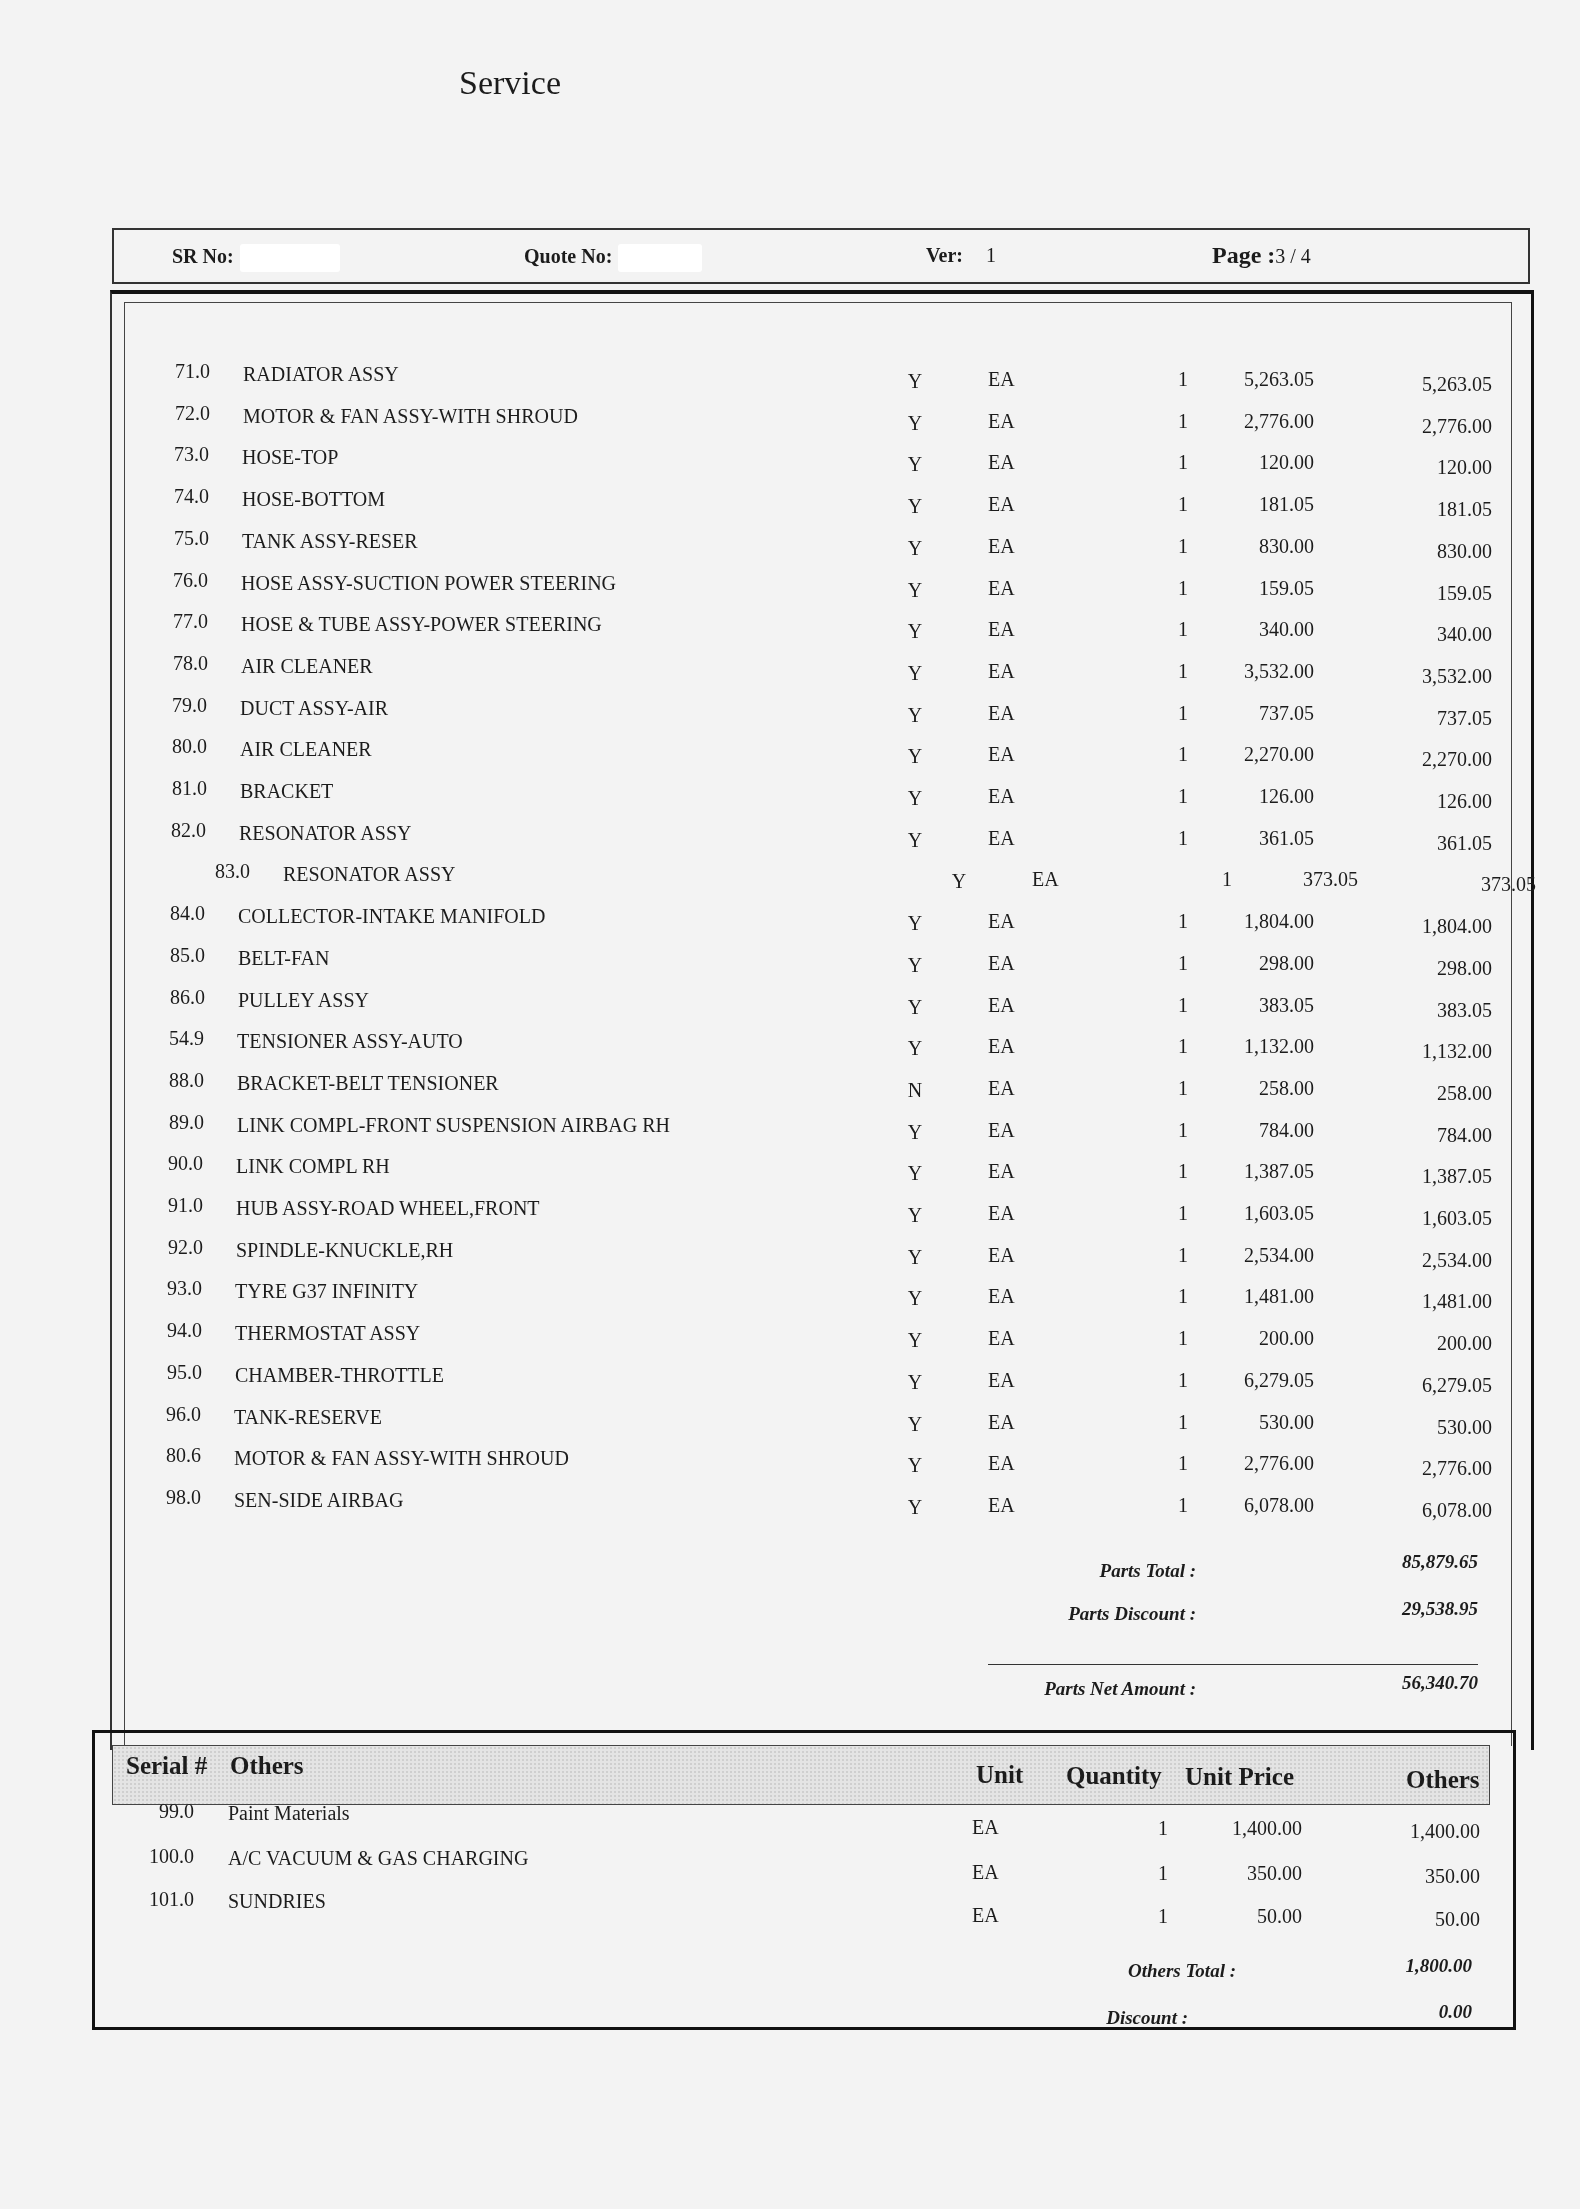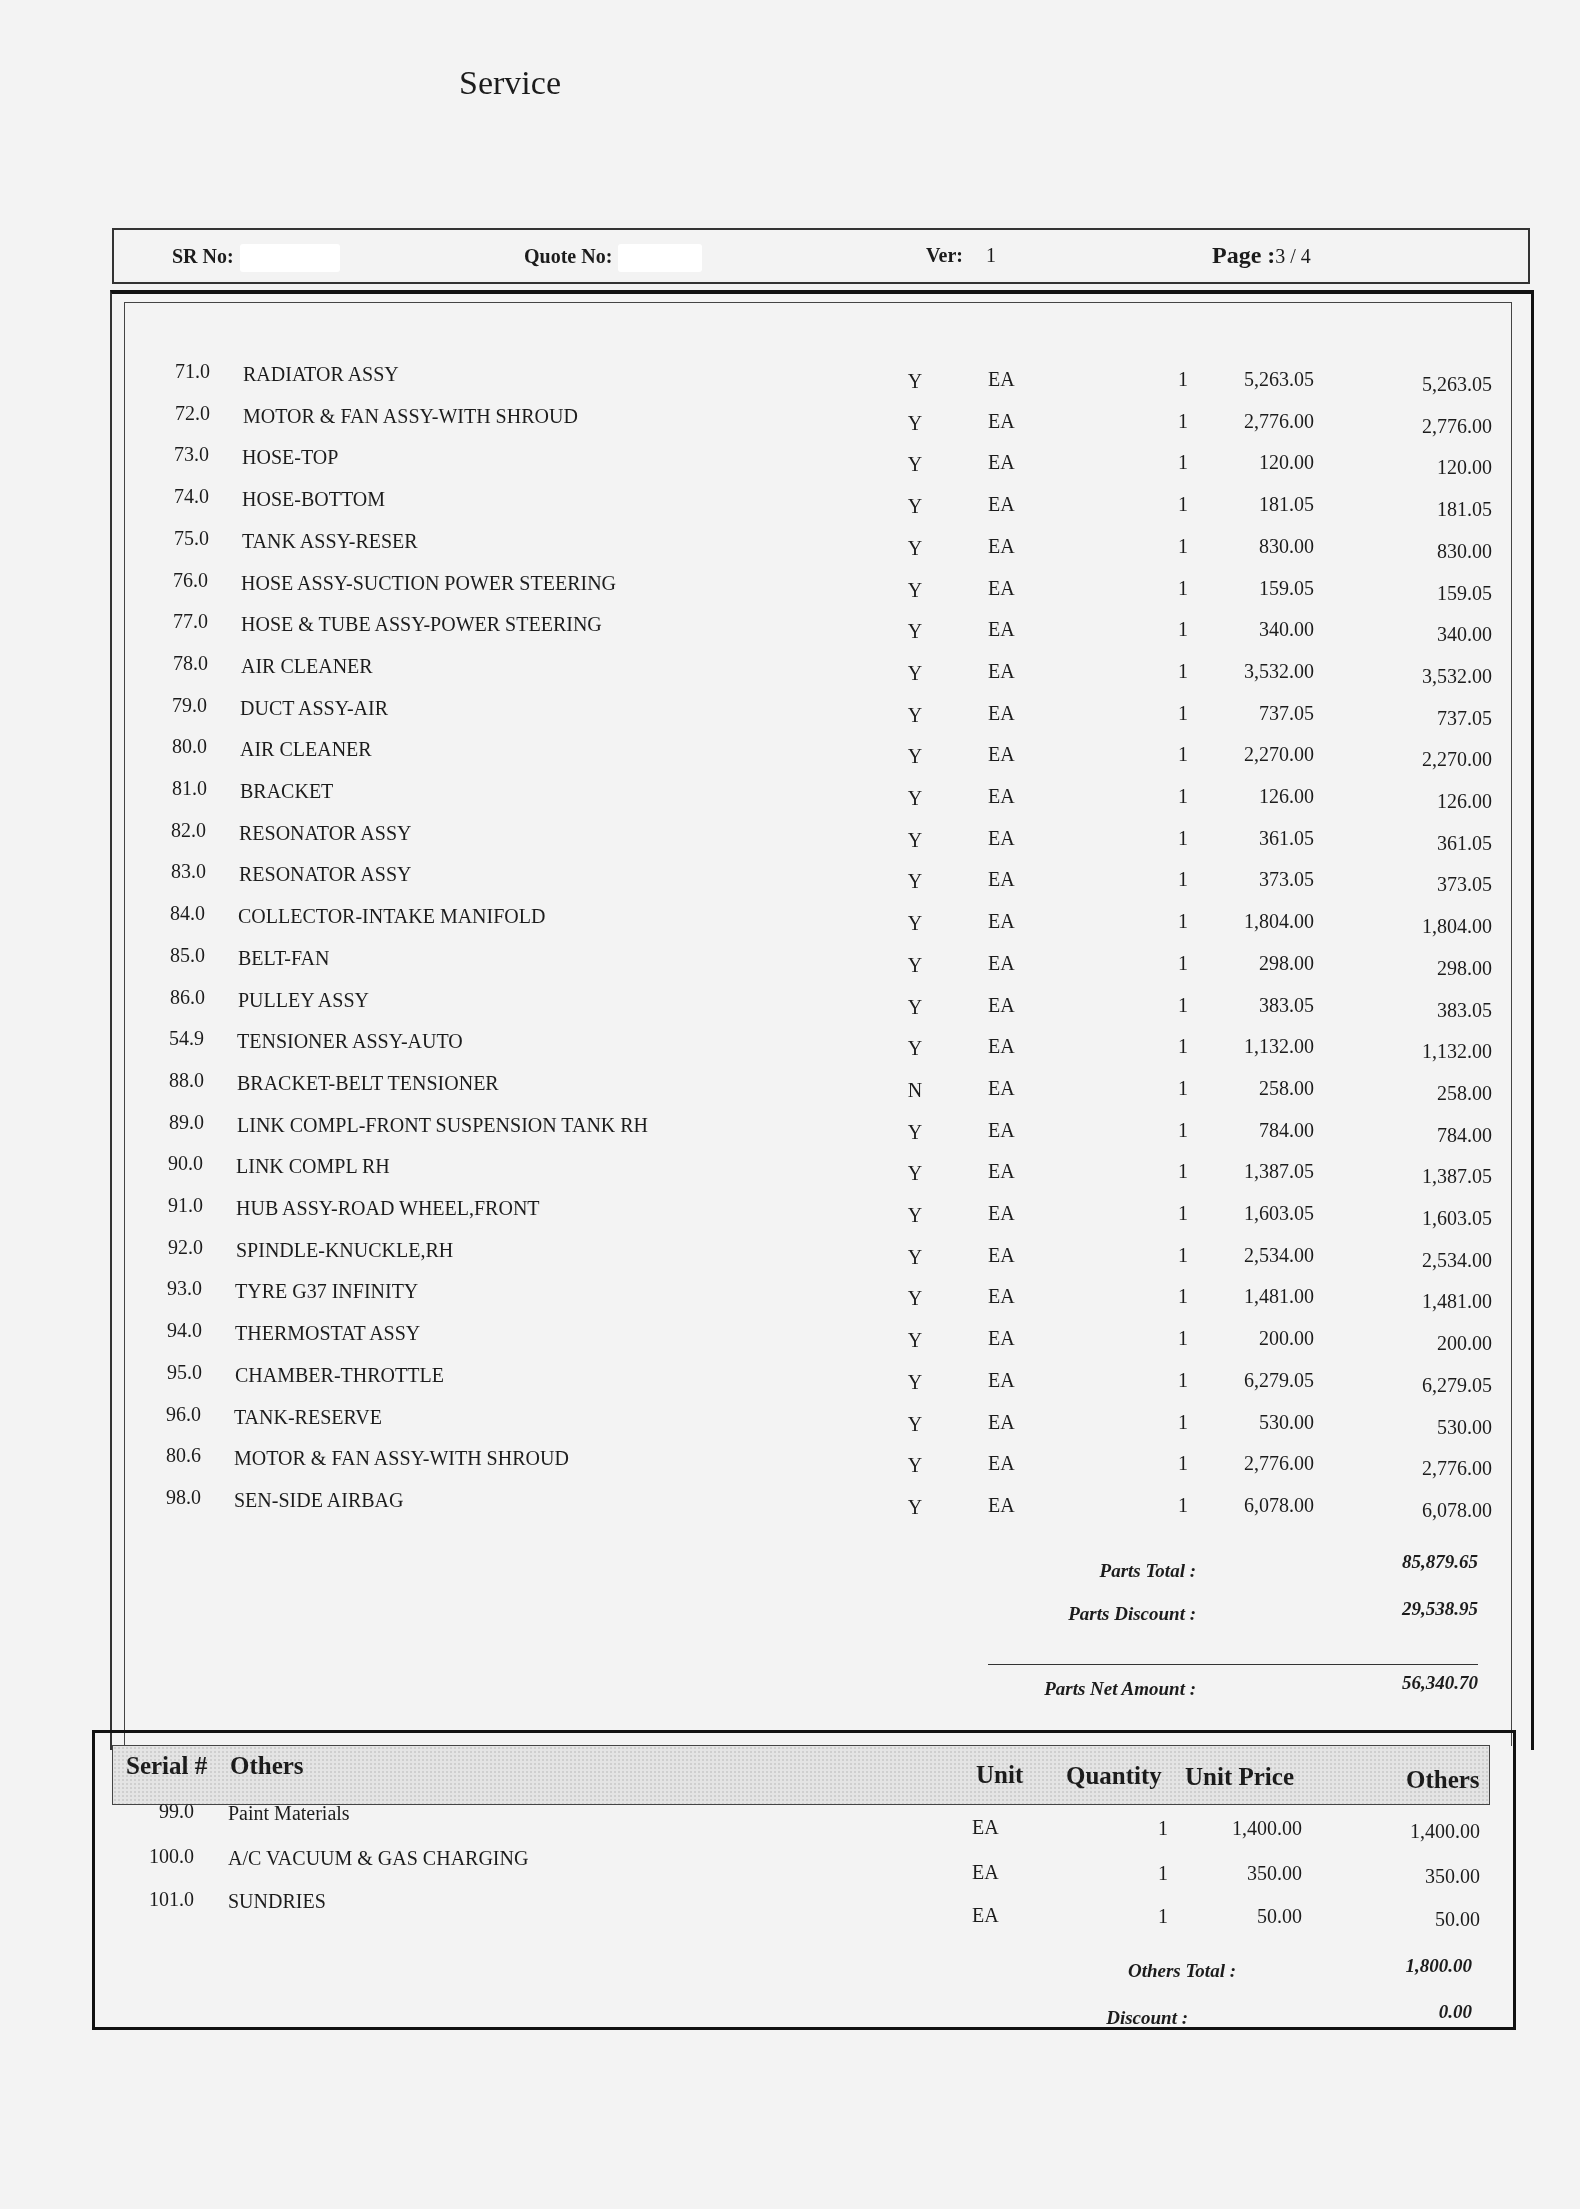--- a/index.html
+++ b/index.html
@@ -190,21 +190,21 @@
     </div>
     <div class="row" style="top: 819px;">
       <span class="c-sn" style="left: 136px; top: 0px;">82.0</span>
       <span class="c-desc" style="left: 239px; top: 3px;">RESONATOR ASSY</span>
       <span class="c-flag" style="left: 900px; top: 10px;">Y</span>
       <span class="c-unit" style="left: 988px; top: 8px;">EA</span>
       <span class="c-qty" style="left: 1158px; top: 8px;">1</span>
       <span class="c-price" style="left: 1184px; top: 8px;">361.05</span>
       <span class="c-value" style="left: 1342px; top: 13px;">361.05</span>
     </div>
-    <div class="row" style="top: 860px;">
+    <div class="row" style="top: 860px; margin-left: 44px;">
       <span class="c-sn" style="left: 136px; top: 0px;">83.0</span>
       <span class="c-desc" style="left: 239px; top: 3px;">RESONATOR ASSY</span>
       <span class="c-flag" style="left: 900px; top: 10px;">Y</span>
       <span class="c-unit" style="left: 988px; top: 8px;">EA</span>
       <span class="c-qty" style="left: 1158px; top: 8px;">1</span>
       <span class="c-price" style="left: 1184px; top: 8px;">373.05</span>
       <span class="c-value" style="left: 1342px; top: 13px;">373.05</span>
     </div>
     <div class="row" style="top: 902px;">
       <span class="c-sn" style="left: 135px; top: 0px;">84.0</span>
@@ -246,21 +246,21 @@
       <span class="c-sn" style="left: 134px; top: 0px;">88.0</span>
       <span class="c-desc" style="left: 237px; top: 3px;">BRACKET-BELT TENSIONER</span>
       <span class="c-flag" style="left: 900px; top: 10px;">N</span>
       <span class="c-unit" style="left: 988px; top: 8px;">EA</span>
       <span class="c-qty" style="left: 1158px; top: 8px;">1</span>
       <span class="c-price" style="left: 1184px; top: 8px;">258.00</span>
       <span class="c-value" style="left: 1342px; top: 13px;">258.00</span>
     </div>
     <div class="row" style="top: 1111px;">
       <span class="c-sn" style="left: 134px; top: 0px;">89.0</span>
-      <span class="c-desc" style="left: 237px; top: 3px;">LINK COMPL-FRONT SUSPENSION TANK RH</span>
+      <span class="c-desc" style="left: 237px; top: 3px;">LINK COMPL-FRONT SUSPENSION AIRBAG RH</span>
       <span class="c-flag" style="left: 900px; top: 10px;">Y</span>
       <span class="c-unit" style="left: 988px; top: 8px;">EA</span>
       <span class="c-qty" style="left: 1158px; top: 8px;">1</span>
       <span class="c-price" style="left: 1184px; top: 8px;">784.00</span>
       <span class="c-value" style="left: 1342px; top: 13px;">784.00</span>
     </div>
     <div class="row" style="top: 1152px;">
       <span class="c-sn" style="left: 133px; top: 0px;">90.0</span>
       <span class="c-desc" style="left: 236px; top: 3px;">LINK COMPL RH</span>
       <span class="c-flag" style="left: 900px; top: 10px;">Y</span>

